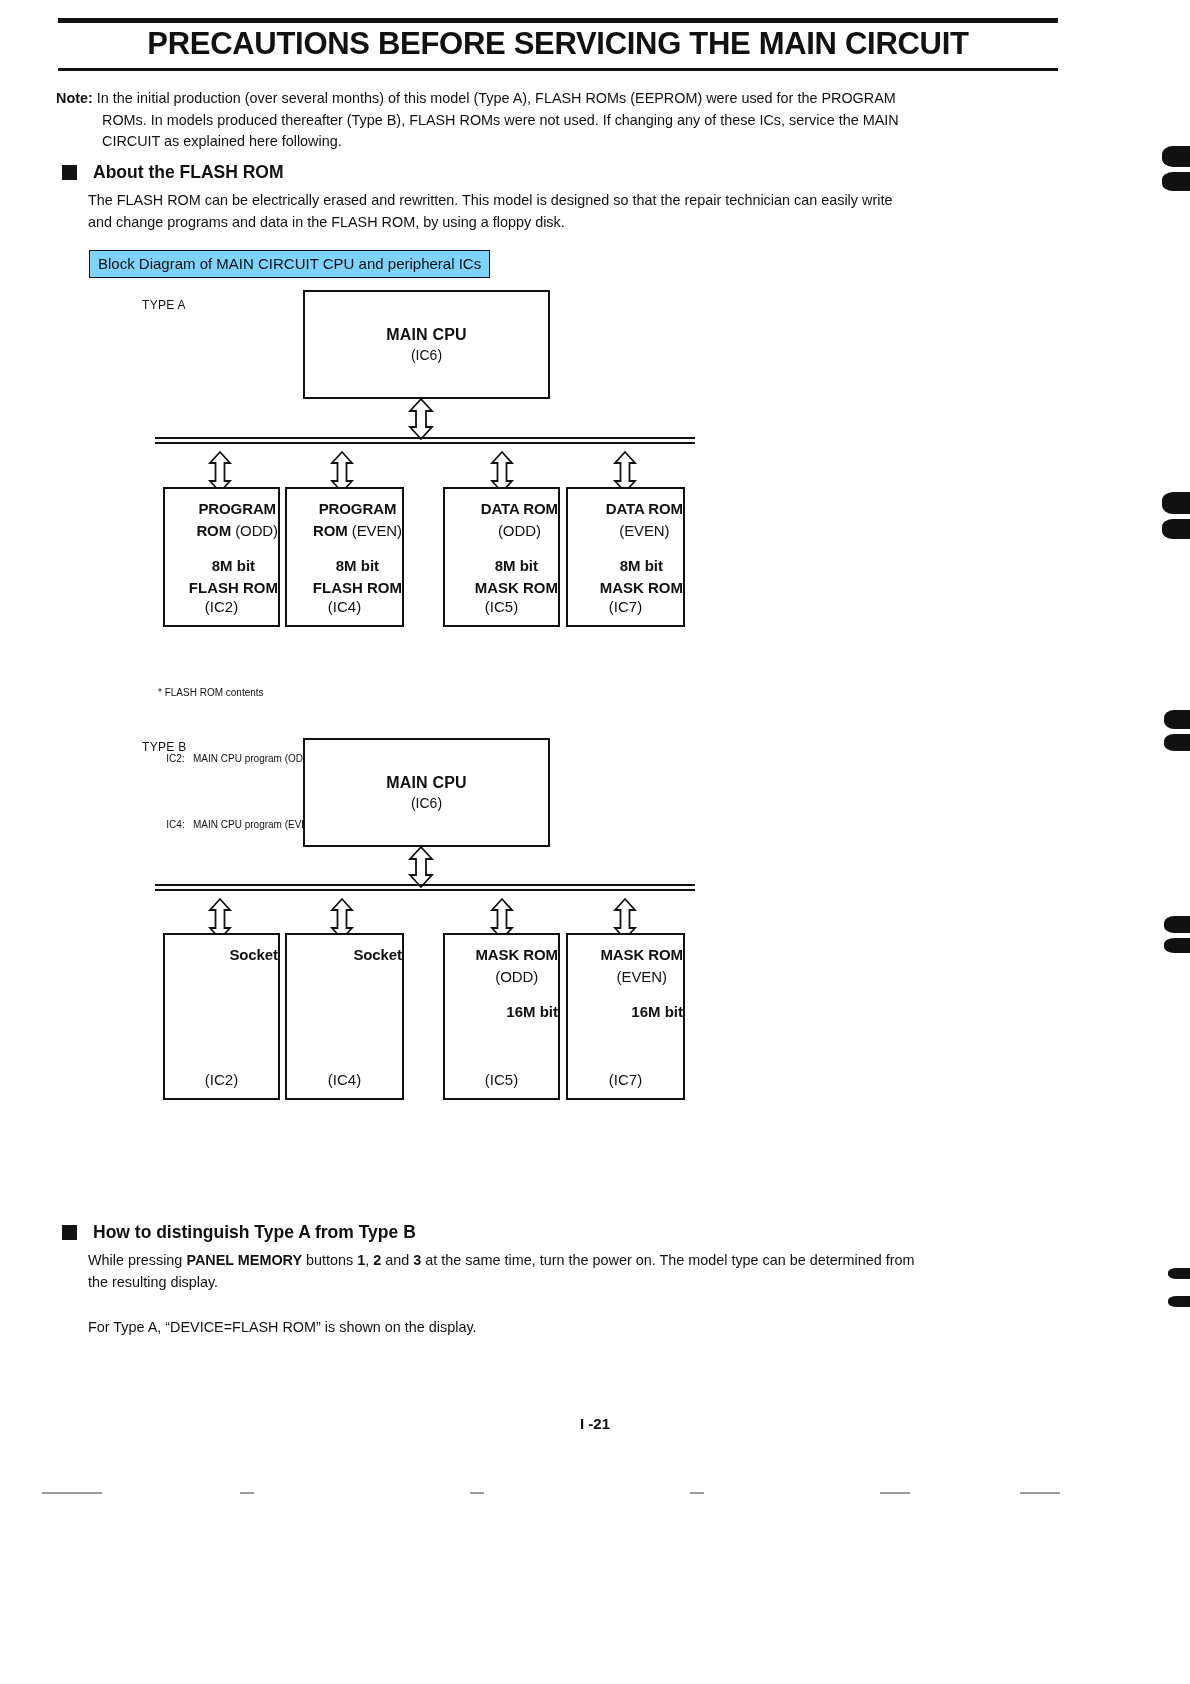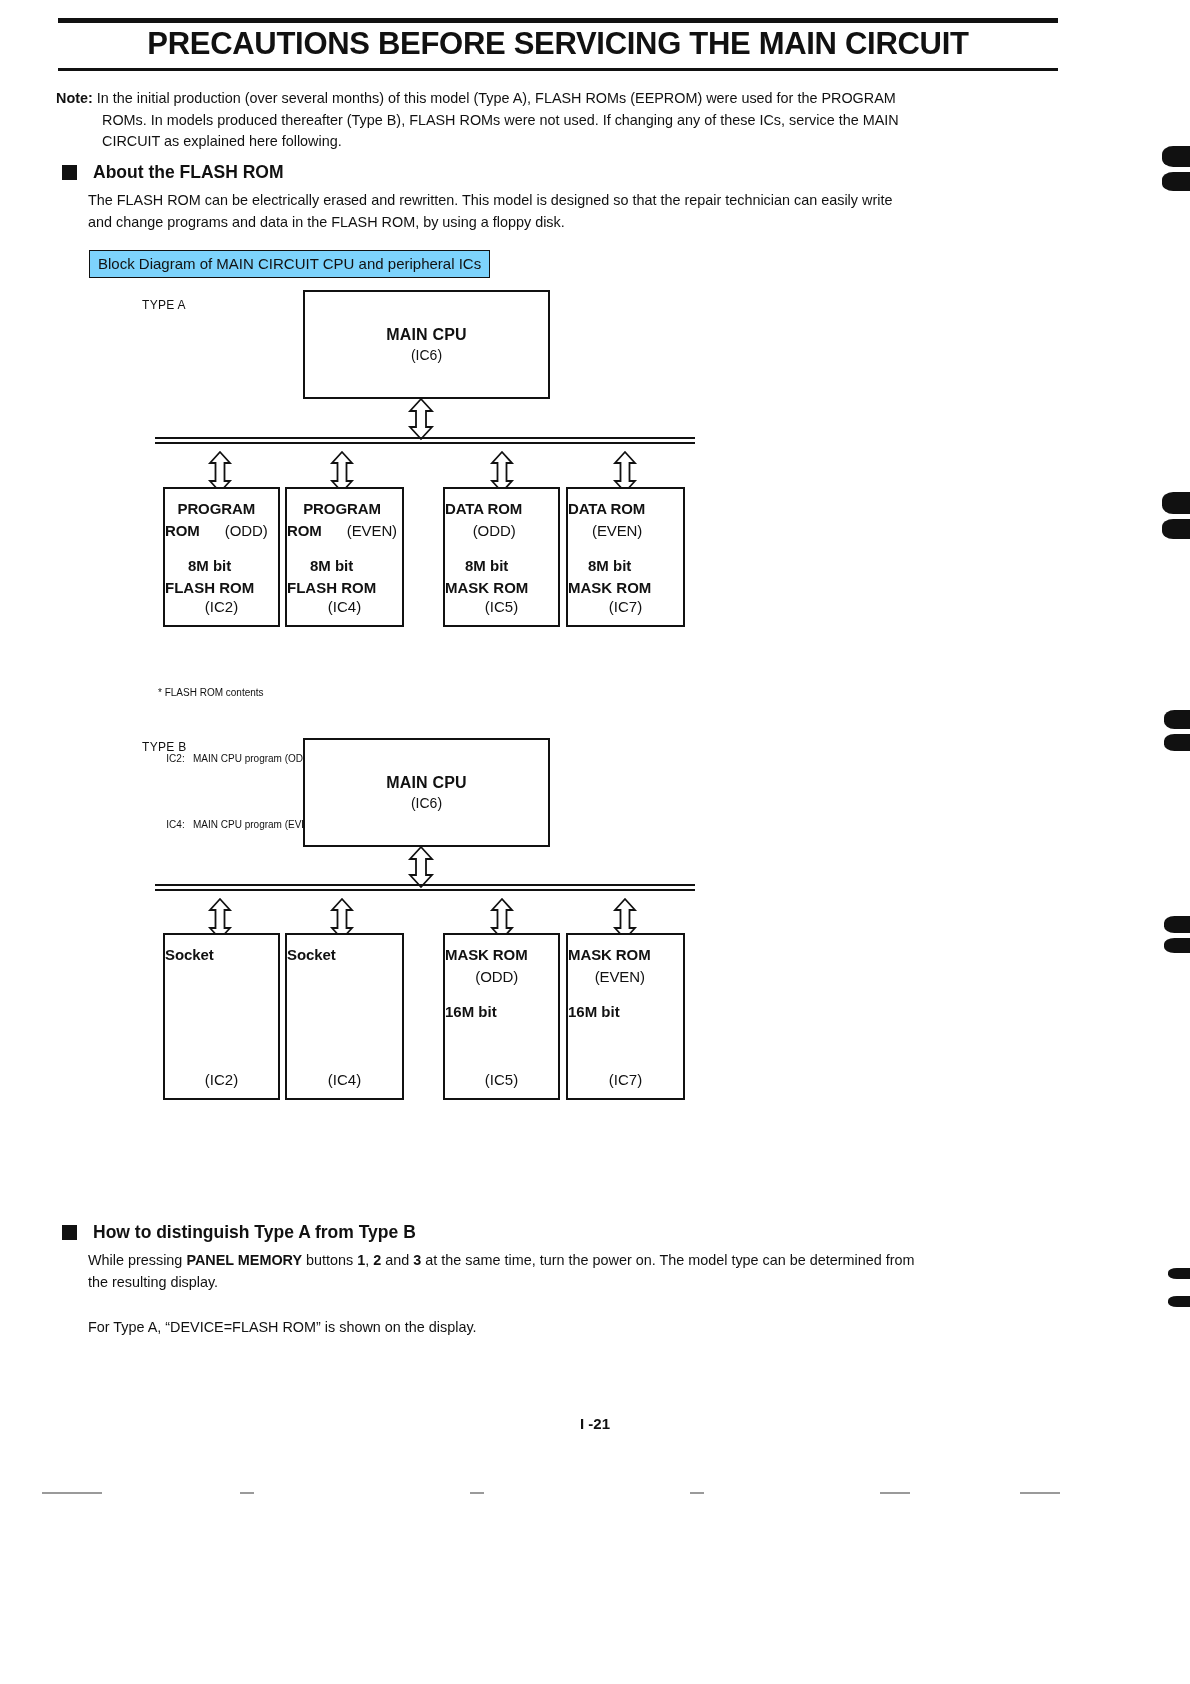--- a/index.html
+++ b/index.html
@@ -131,31 +131,32 @@
     height: 7px;
     box-sizing: border-box;
   }
   .rom-box {
     position: absolute;
     border: 2px solid #111;
     background: #fff;
     box-sizing: border-box;
     display: flex;
     flex-direction: column;
-    align-items: flex-start;
+    align-items: flex-end;
+    padding-left: 8px;
   }
   .rom-l1 {
     font-size: 15px;
     font-weight: bold;
     margin-top: 9px;
     text-align: center;
     line-height: 22px;
     letter-spacing: -0.1px;
   }
-  .rom-l1 .thin { font-weight: normal; margin-left: 21px; }
+  .rom-l1 .thin { font-weight: normal; }
   .rom-l2 {
     font-size: 15px;
     font-weight: bold;
     text-align: center;
     line-height: 22px;
     margin-top: 13px;
   }
   .rom-ic {
     position: absolute;
     bottom: 10px;

